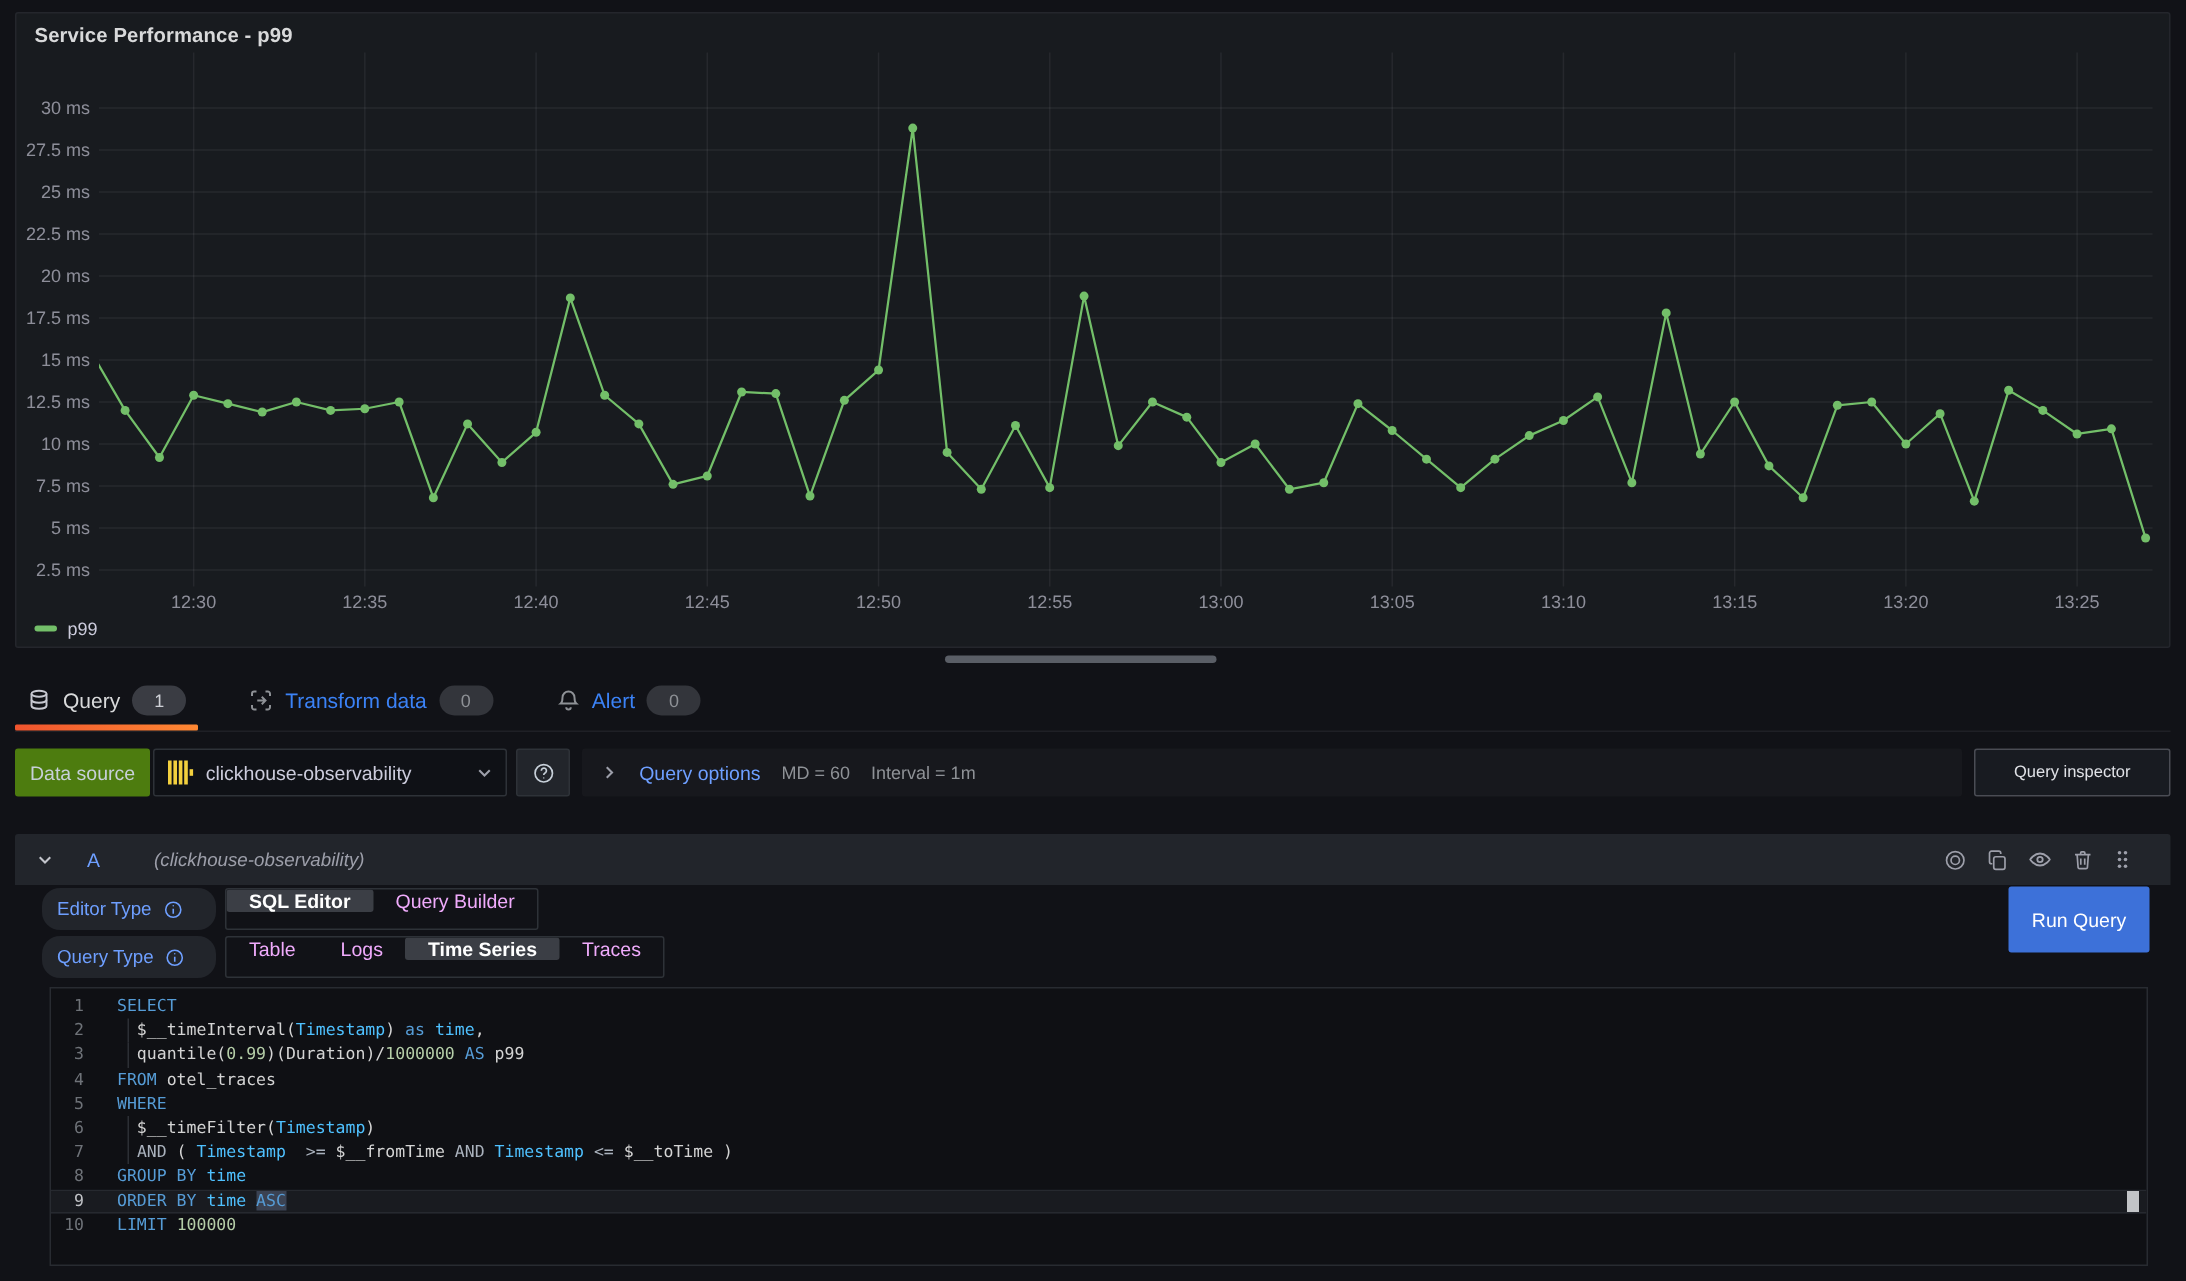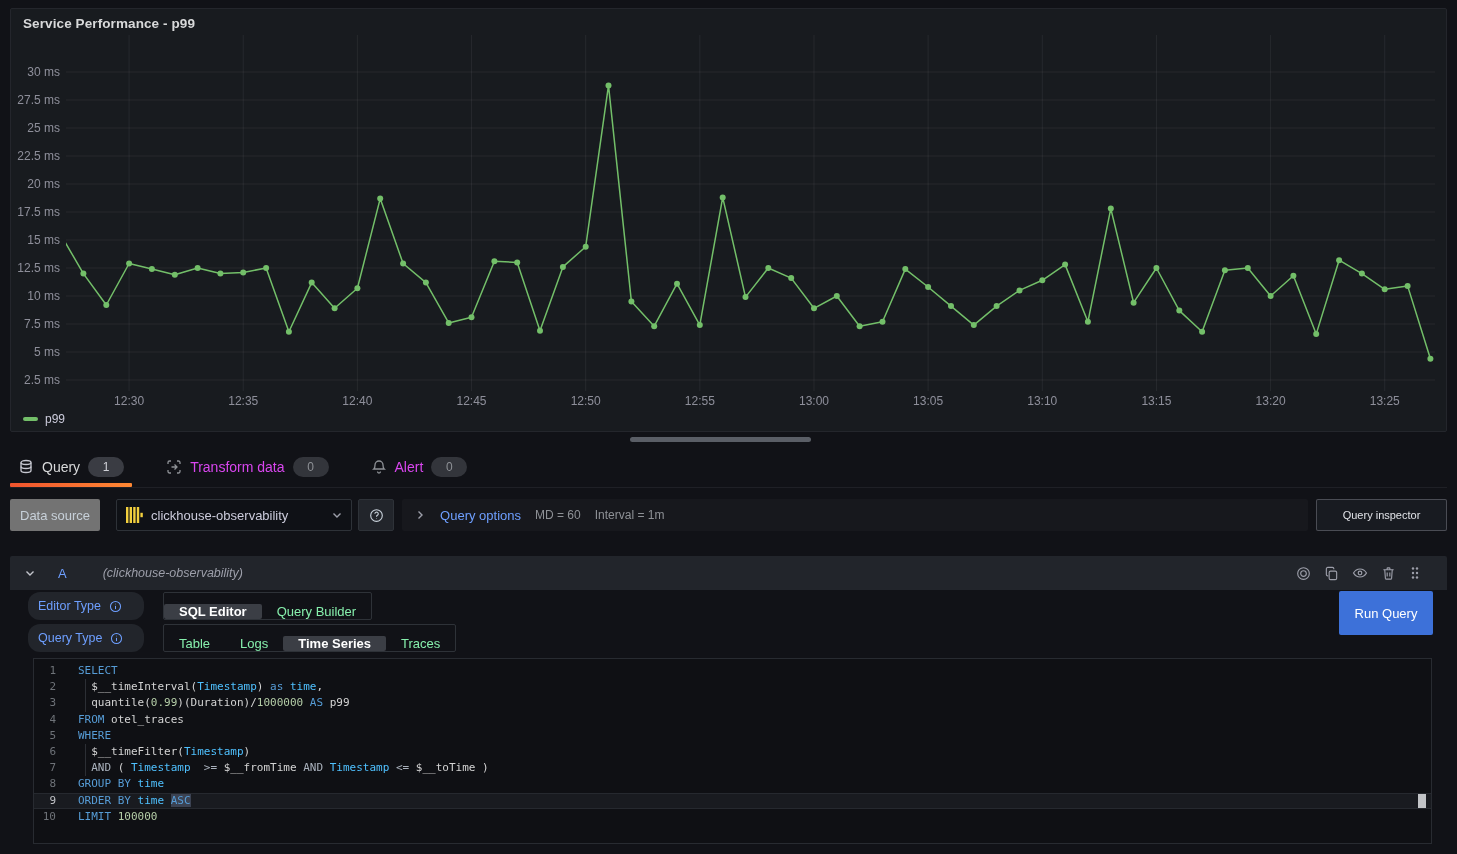--- a/index.html
+++ b/index.html
@@ -15,35 +15,35 @@
   .legend-swatch{width:15px;height:4px;border-radius:2px;background:#73bf69;}
   .legend-label{font-size:12px;color:#ccccdc;}
 
   
   #hscroll{left:630px;top:437px;width:181px;height:5px;background:#5a5e66;border-radius:3px;}
 
   
   #tabbar{left:10px;top:450px;width:1437px;height:37px;display:flex;align-items:stretch;gap:26px;
     border-bottom:1px solid rgba(204,204,220,0.08);}
   .tab{position:relative;display:flex;align-items:center;gap:8px;padding:0 8px 3px 8px;cursor:pointer;}
-  .tab .tlabel{font-size:14px;color:#d946ef;}
+  .tab .tlabel{font-size:14px;color:#3b82f6;}
   .tab.active .tlabel{color:#d8d9da;font-weight:500;}
   .tab .ticon{display:flex;color:#8e9196;}
   .tab.active .ticon{color:#c7c8d1;}
   .tab.active::after{content:"";position:absolute;left:0;right:0;bottom:0;height:4px;
     background:linear-gradient(90deg,#f0542e 0%,#ff8833 100%);border-radius:1px;}
   .badge{height:20px;min-width:20px;padding:0 8px;border-radius:10px;background:#33353b;
     display:flex;align-items:center;justify-content:center;font-size:12px;color:#8e9196;}
   .tab.active .badge{background:#3a3c43;color:#d0d2d8;}
 
   
   #dsrow{left:10px;top:499px;width:1437px;height:32px;display:flex;align-items:stretch;}
-  .box-label{background:#737373;border-radius:2px;display:flex;align-items:center;padding:0 10px;
+  .box-label{background:#4d7c0f;border-radius:2px;display:flex;align-items:center;padding:0 10px;
     font-size:13px;color:#c7d0d9;}
-  #ds-select{margin-left:16px;width:218px;background:#0f1116;border:1px solid #2e3238;border-radius:2px;
+  #ds-select{margin-left:2px;width:218px;background:#0f1116;border:1px solid #2e3238;border-radius:2px;
     display:flex;align-items:center;padding:0 8px;gap:8px;cursor:pointer;}
   #ds-select .ds-name{flex:1;font-size:13px;color:#ccccdc;white-space:nowrap;overflow:hidden;}
   #ds-help{margin-left:6px;width:34px;background:#22252b;border:1px solid #2e3238;border-radius:2px;
     display:flex;align-items:center;justify-content:center;color:#c7d0d9;cursor:pointer;}
   #qopts{margin-left:8px;flex:1;background:#17181d;border-radius:2px;display:flex;align-items:center;
     padding:0 12px;gap:14px;}
   #qopts .chev{color:#9d9faa;display:flex;cursor:pointer;}
   #qopts .qo-link{font-size:13px;color:#6e9fff;cursor:pointer;}
   #qopts .qo-stat{font-size:12px;color:#8e9196;}
   #qinspector{margin-left:8px;width:129px;background:#181b21;border:1px solid rgba(204,204,220,0.28);
@@ -58,22 +58,22 @@
   #qhead .spacer{flex:1;}
   #qhead .hicons{display:flex;align-items:center;gap:13px;margin-right:16px;color:#9d9faa;}
   .hicon{display:flex;cursor:pointer;}
 
   .lblrow{display:flex;align-items:stretch;height:28px;}
   #editor-type-row{left:28px;top:592px;}
   #query-type-row{left:28px;top:624px;}
   .lbl{background:#22252b;border-radius:12px;display:flex;align-items:center;gap:8px;padding:0 10px;
     font-size:12.5px;color:#6e9fff;width:96px;}
   .lbl .info{display:flex;color:#6e9fff;cursor:pointer;}
-  .seg{margin-left:19px;display:flex;align-items:flex-end;border:1px solid #2e3238;border-radius:2px;overflow:hidden;}
-  .seg .opt{display:flex;align-items:center;padding:0 15px;font-size:13px;color:#86efac;cursor:pointer;white-space:nowrap;}
+  .seg{margin-left:6px;display:flex;align-items:flex-start;border:1px solid #2e3238;border-radius:2px;overflow:hidden;}
+  .seg .opt{display:flex;align-items:center;padding:0 15px;font-size:13px;color:#f0abfc;cursor:pointer;white-space:nowrap;}
   .seg .opt.active{background:#3b3e45;color:#ffffff;font-weight:600;border-radius:2px;}
 
   #run-query{left:1339px;top:591px;width:94px;height:44px;background:#3d71d9;border-radius:2px;
     display:flex;align-items:center;justify-content:center;font-size:13px;font-weight:500;color:#fff;cursor:pointer;}
 
   
   #sqled{left:33px;top:658px;width:1399px;height:186px;background:#0f1014;border:1px solid #282b31;
     font-family:"DejaVu Sans Mono","Liberation Mono",monospace;font-size:11px;box-sizing:border-box;
     padding-top:4px;overflow:hidden;}
   .cl{position:relative;display:flex;height:16.2px;line-height:16.2px;white-space:pre;}

